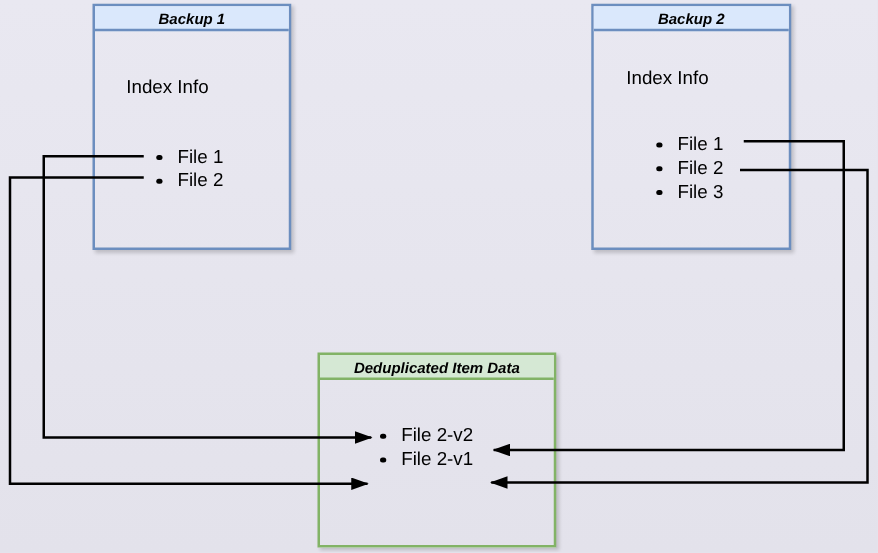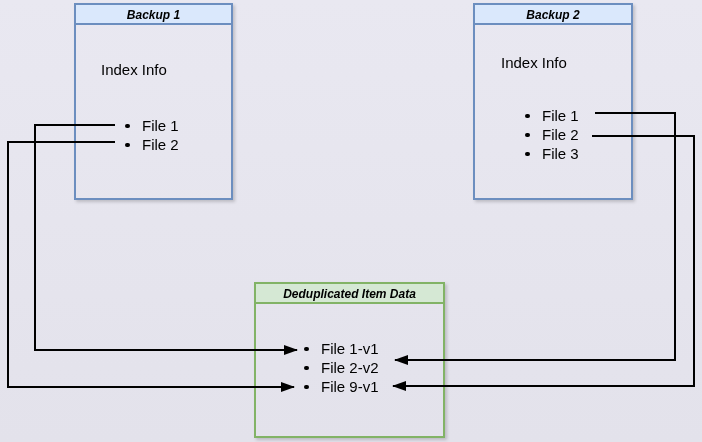--- a/index.html
+++ b/index.html
@@ -80,23 +80,22 @@
   <ul class="file-list" style="left:520px;top:106px;">
       <li>File 1</li>
       <li>File 2</li>
       <li>File 3</li>
     </ul>
 
   <div class="box box-green" style="left:254px;top:282px;width:191px;height:156px;">
     <div class="box-header">Deduplicated Item Data</div>
   </div>
   <ul class="file-list" style="left:299px;top:339px;">
-      <li>File 1-v1</li>
       <li>File 2-v2</li>
-      <li>File 9-v1</li>
+      <li>File 2-v1</li>
     </ul>
 
   <svg id="arrows" width="702" height="442" viewBox="0 0 702 442">
     <defs>
       <marker id="arrowhead" markerUnits="userSpaceOnUse" markerWidth="14" markerHeight="10" refX="13" refY="5" orient="auto">
         <path d="M0,0 L14,5 L0,10 Z" fill="#000"></path>
       </marker>
     </defs>
     <path class="edge" d="M 115 125 H 35 V 350 H 297" marker-end="url(#arrowhead)"></path>
     <path class="edge" d="M 115 142 H 8 V 387 H 294" marker-end="url(#arrowhead)"></path>

